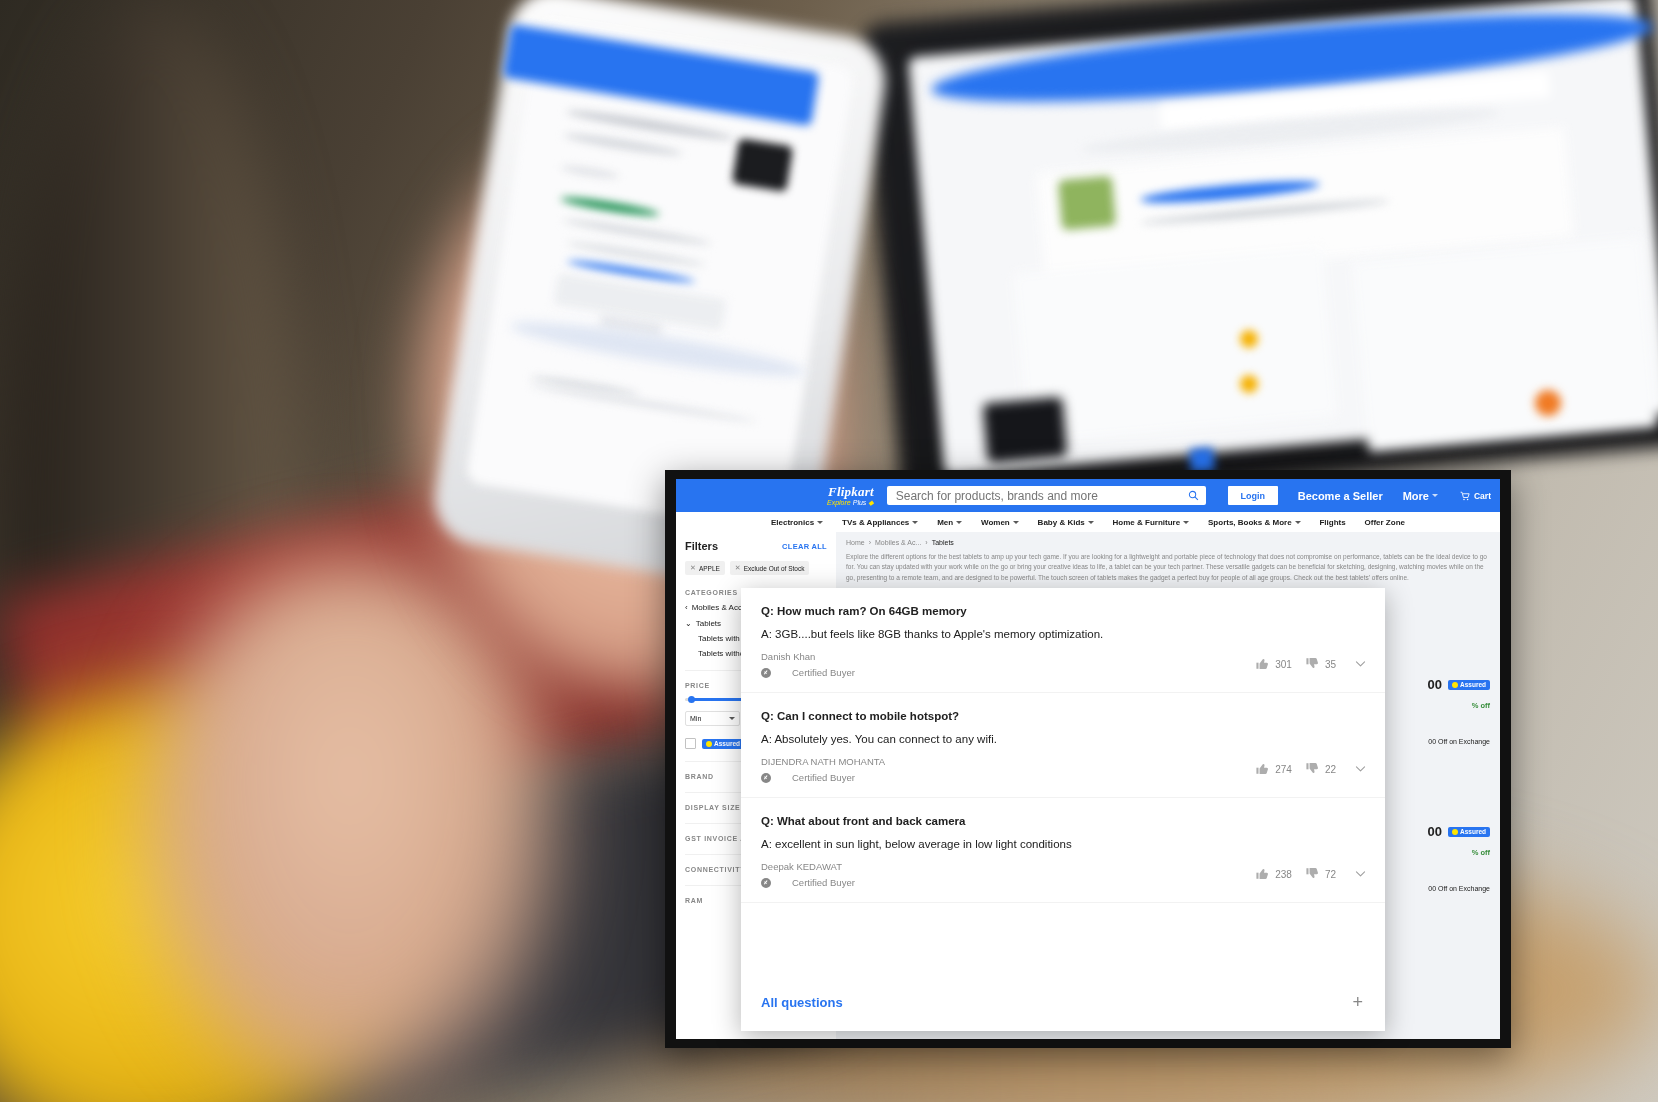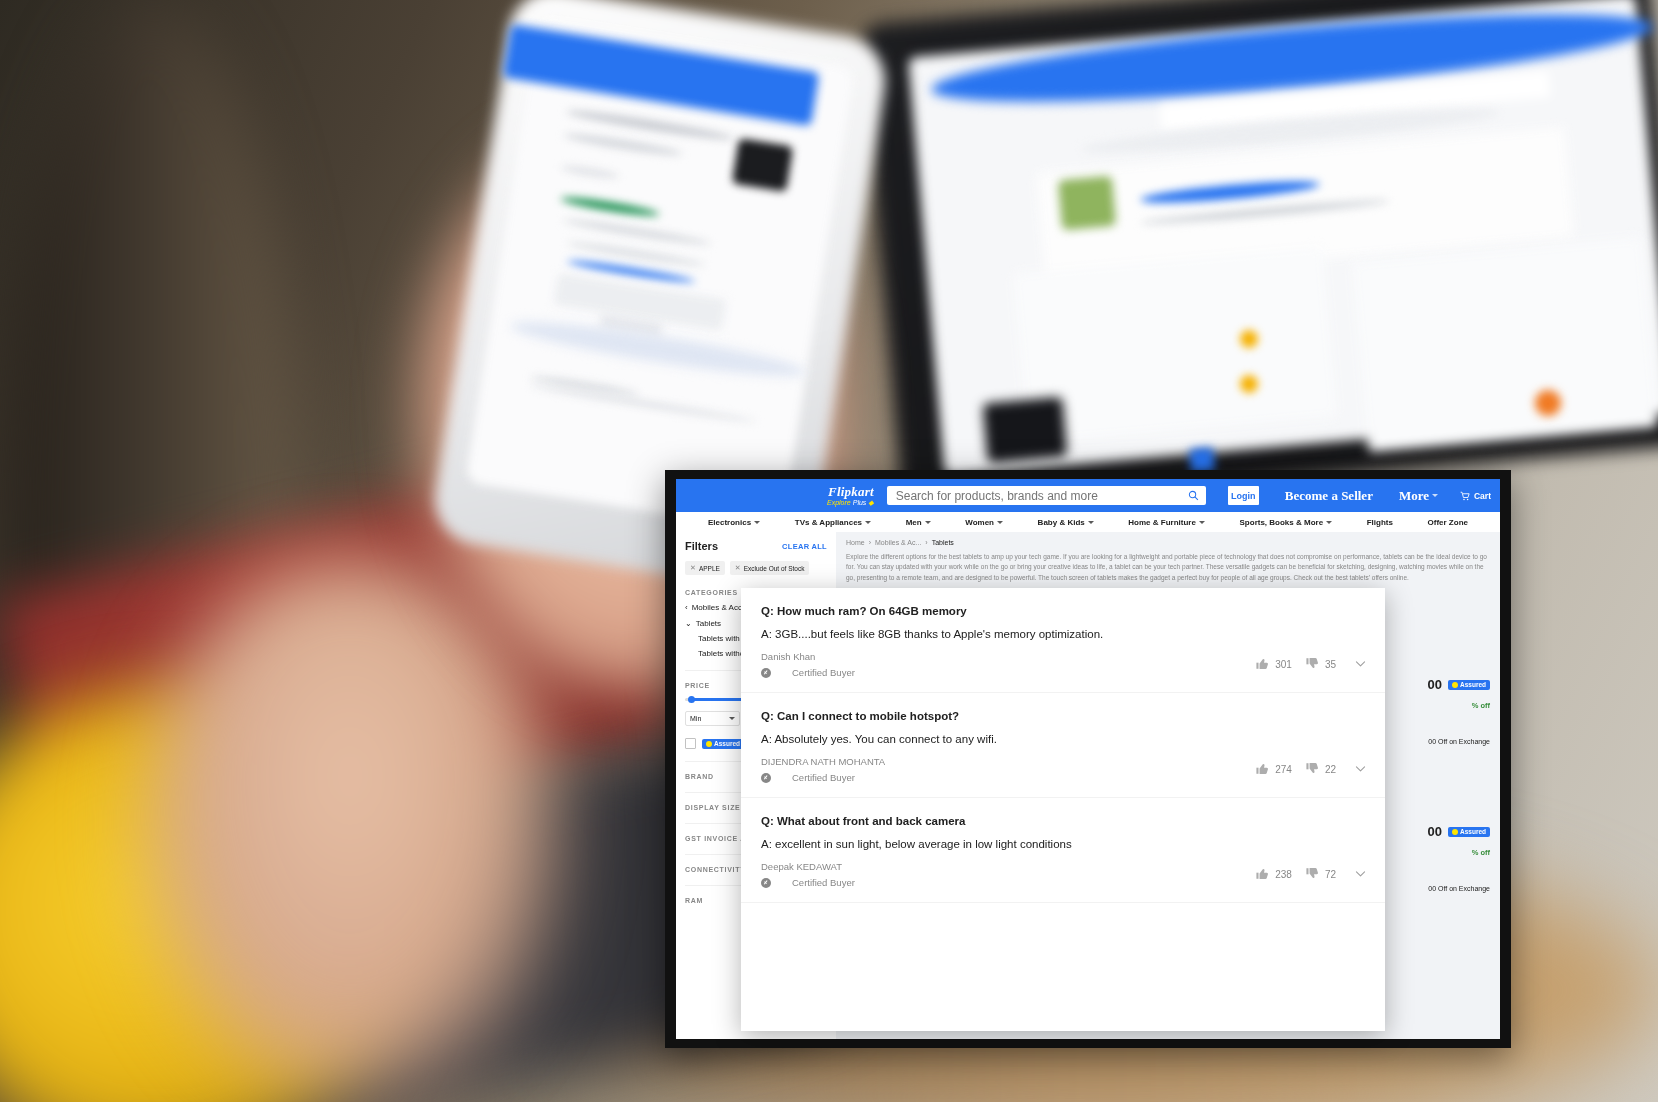--- a/index.html
+++ b/index.html
@@ -97,26 +97,26 @@
   .fk-logo{margin-left:142px;display:flex;flex-direction:column;align-items:flex-end;line-height:1;text-align:right;}
   .fk-logo-main{font-family:"Liberation Serif",serif;font-style:italic;font-weight:bold;color:#fff;font-size:13px;letter-spacing:.2px;}
   .fk-logo-sub{font-size:7px;font-style:italic;color:#ffe500;margin-top:1px;display:flex;align-items:center;gap:2px;}
   .fk-logo-sub i{font-style:italic;color:#fff;}
   .fk-search{flex:0 0 auto;width:305px;height:19px;background:#fff;border-radius:2px;margin-left:13px;
     display:flex;align-items:center;padding:0 7px;}
   .fk-search input{border:0;outline:0;flex:1;font-size:12px;color:#5a5a5a;font-family:"Liberation Sans",sans-serif;background:transparent;}
   .fk-search .mag{width:11px;height:11px;flex:0 0 auto;}
   .fk-login{width:74px;height:19px;background:#fff;color:#2874f0;font-size:9px;font-weight:bold;
     display:flex;align-items:center;justify-content:center;margin-left:22px;border-radius:1px;}
-  .fk-navlink{color:#fff;font-size:13px;font-weight:bold;margin-left:26px;white-space:nowrap;display:flex;align-items:center;gap:3px;font-family:Liberation Serif, serif;}
+  .fk-navlink{color:#fff;font-size:11px;font-weight:bold;margin-left:20px;white-space:nowrap;display:flex;align-items:center;gap:3px;}
   .fk-cart{color:#fff;font-size:8.5px;font-weight:bold;margin-left:22px;display:flex;align-items:center;gap:4px;}
 
   
   .fk-cats{height:20px;background:#fff;display:flex;align-items:center;
-    justify-content:space-between;padding:0 32px;box-shadow:0 1px 2px rgba(0,0,0,.07);}
+    justify-content:space-between;padding:0 95px;box-shadow:0 1px 2px rgba(0,0,0,.07);}
   .fk-cat{font-size:8px;color:#212121;font-weight:600;display:flex;align-items:center;gap:3px;white-space:nowrap;}
   .caret{display:inline-block;width:0;height:0;border-left:3px solid transparent;border-right:3px solid transparent;border-top:3px solid currentColor;opacity:.75;}
 
   
   .fk-body{display:flex;height:507px;background:#f1f3f6;}
   .fk-side{width:160px;background:#fff;padding:8px 9px 0 9px;box-sizing:border-box;}
   .fk-side-head{display:flex;justify-content:space-between;align-items:center;}
   .fk-side-title{font-size:11px;font-weight:bold;color:#212121;}
   .fk-clear{font-size:7.5px;font-weight:bold;color:#2874f0;letter-spacing:.3px;}
   .fk-chips{display:flex;gap:5px;margin-top:9px;}
@@ -501,13 +501,17 @@
           </svg>
           <span>72</span>
         </div>
         <svg class="qa-chev" viewBox="0 0 16 16">
           <path d="M3 6l5 5 5-5" fill="none" stroke="#9e9e9e" stroke-width="1.3" stroke-linecap="round" stroke-linejoin="round"></path>
         </svg>
       </div>
     </div>
   </div>
 
+  <div class="qa-footer">
+    <span class="qa-all">All questions</span>
+    <span class="qa-plus">+</span>
+  </div>
 </div>
 
 </body></html>

